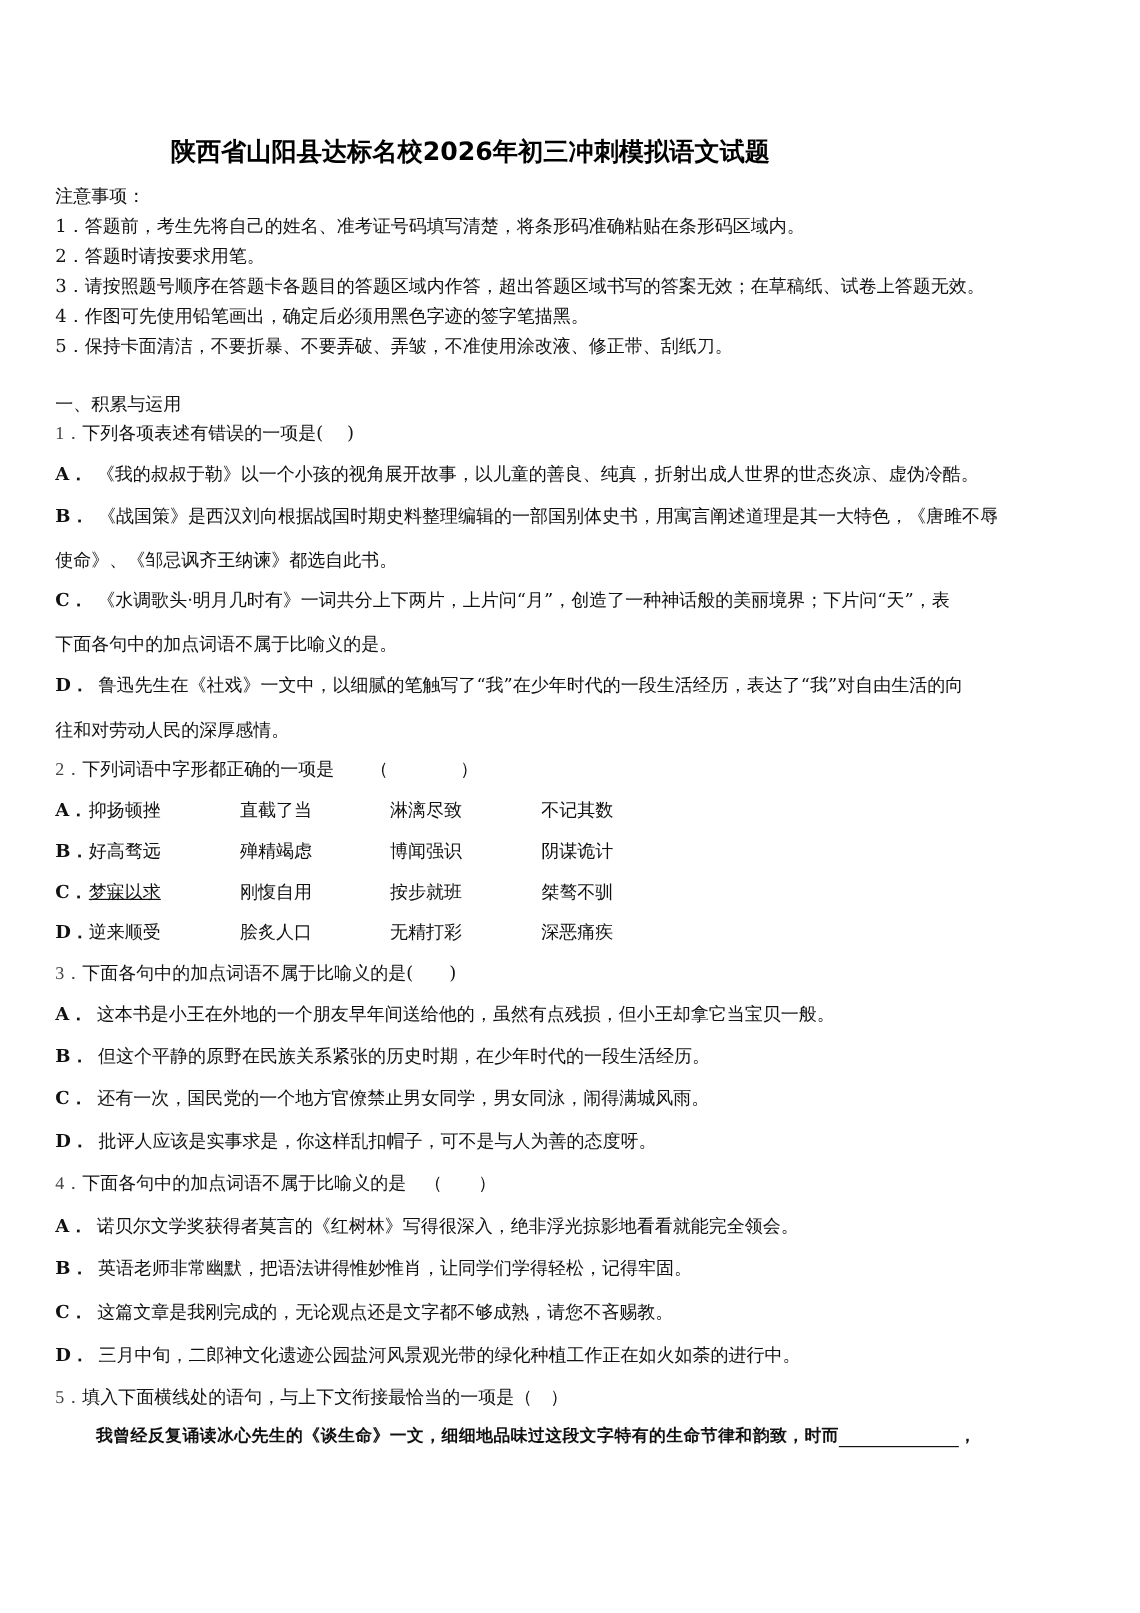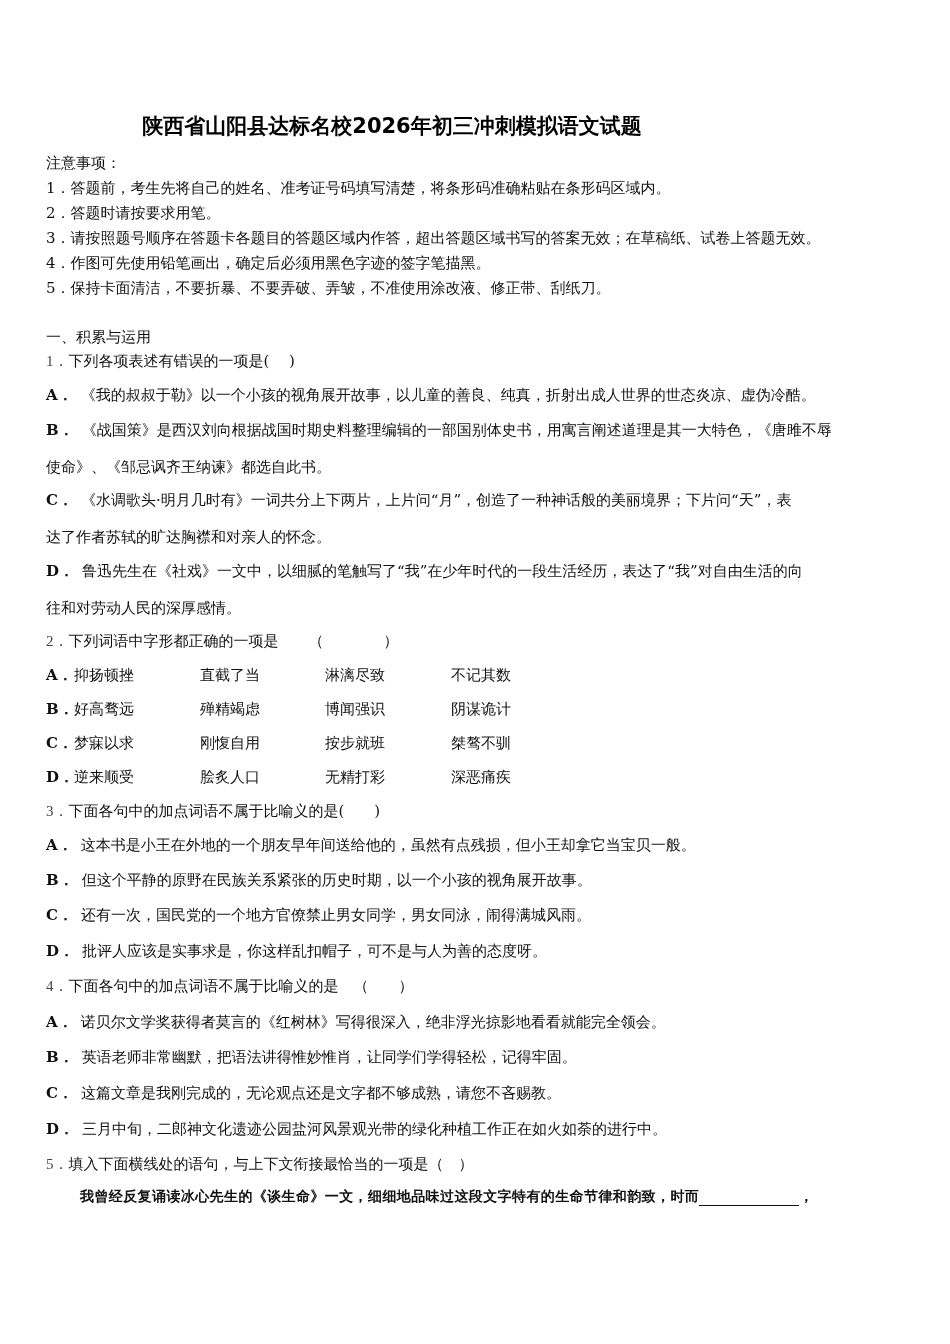--- a/index.html
+++ b/index.html
@@ -104,21 +104,21 @@
     <div class="line" style="top:385px;">
       <span class="opt-letter">A．</span><span>《我的叔叔于勒》以一个小孩的视角展开故事，以儿童的善良、纯真，折射出成人世界的世态炎凉、虚伪冷酷。</span>
     </div>
     <div class="line" style="top:420px;">
       <span class="opt-letter">B．</span><span>《战国策》是西汉刘向根据战国时期史料整理编辑的一部国别体史书，用寓言阐述道理是其一大特色，《唐雎不辱</span>
     </div>
     <div class="line" style="top:457px;">使命》、《邹忌讽齐王纳谏》都选自此书。</div>
     <div class="line" style="top:490px;">
       <span class="opt-letter">C．</span><span>《水调歌头·明月几时有》一词共分上下两片，上片问“月”，创造了一种神话般的美丽境界；下片问“天”，表</span>
     </div>
-    <div class="line" style="top:527px;">达了作者苏轼的旷达胸襟和对亲人的怀念。</div>
+    <div class="line" style="top:527px;">下面各句中的加点词语不属于比喻义的是。</div>
     <div class="line" style="top:561px;text-align:center;">
       <span class="opt-letter">D．</span><span>鲁迅先生在《社戏》一文中，以细腻的笔触写了“我”在少年时代的一段生活经历，表达了“我”对自由生活的向</span>
     </div>
     <div class="line" style="top:598px;">往和对劳动人民的深厚感情。</div>
   </div>
 
   <div>
     <div class="line" style="top:631px;">
       <span class="qnum">2．</span><span>下列词语中字形都正确的一项是　　（　　　　）</span>
     </div>
@@ -131,21 +131,21 @@
     </div>
     <div class="word-row" style="top:699px;">
       <span class="w opt-letter" style="left:0;">B．</span>
       <span class="w" style="left:28px;">好高骛远</span>
       <span class="w" style="left:154px;">殚精竭虑</span>
       <span class="w" style="left:279px;">博闻强识</span>
       <span class="w" style="left:405px;">阴谋诡计</span>
     </div>
     <div class="word-row" style="top:733px;">
       <span class="w opt-letter" style="left:0;">C．</span>
-      <span class="w" style="left:28px;">梦寐以求</span>
+      <span class="w" style="left:28px;text-decoration:underline;">梦寐以求</span>
       <span class="w" style="left:154px;">刚愎自用</span>
       <span class="w" style="left:279px;">按步就班</span>
       <span class="w" style="left:405px;">桀骜不驯</span>
     </div>
     <div class="word-row" style="top:767px;">
       <span class="w opt-letter" style="left:0;">D．</span>
       <span class="w" style="left:28px;">逆来顺受</span>
       <span class="w" style="left:154px;">脍炙人口</span>
       <span class="w" style="left:279px;">无精打彩</span>
       <span class="w" style="left:405px;">深恶痛疾</span>
@@ -153,21 +153,21 @@
   </div>
 
   <div>
     <div class="line" style="top:801px;">
       <span class="qnum">3．</span><span>下面各句中的加点词语不属于比喻义的是(　　)</span>
     </div>
     <div class="line" style="top:835px;">
       <span class="opt-letter">A．</span><span>这本书是小王在外地的一个朋友早年间送给他的，虽然有点残损，但小王却拿它当宝贝一般。</span>
     </div>
     <div class="line" style="top:870px;">
-      <span class="opt-letter">B．</span><span>但这个平静的原野在民族关系紧张的历史时期，以一个小孩的视角展开故事。</span>
+      <span class="opt-letter">B．</span><span>但这个平静的原野在民族关系紧张的历史时期，在少年时代的一段生活经历。</span>
     </div>
     <div class="line" style="top:905px;">
       <span class="opt-letter">C．</span><span>还有一次，国民党的一个地方官僚禁止男女同学，男女同泳，闹得满城风雨。</span>
     </div>
     <div class="line" style="top:941px;">
       <span class="opt-letter">D．</span><span>批评人应该是实事求是，你这样乱扣帽子，可不是与人为善的态度呀。</span>
     </div>
   </div>
 
   <div>

